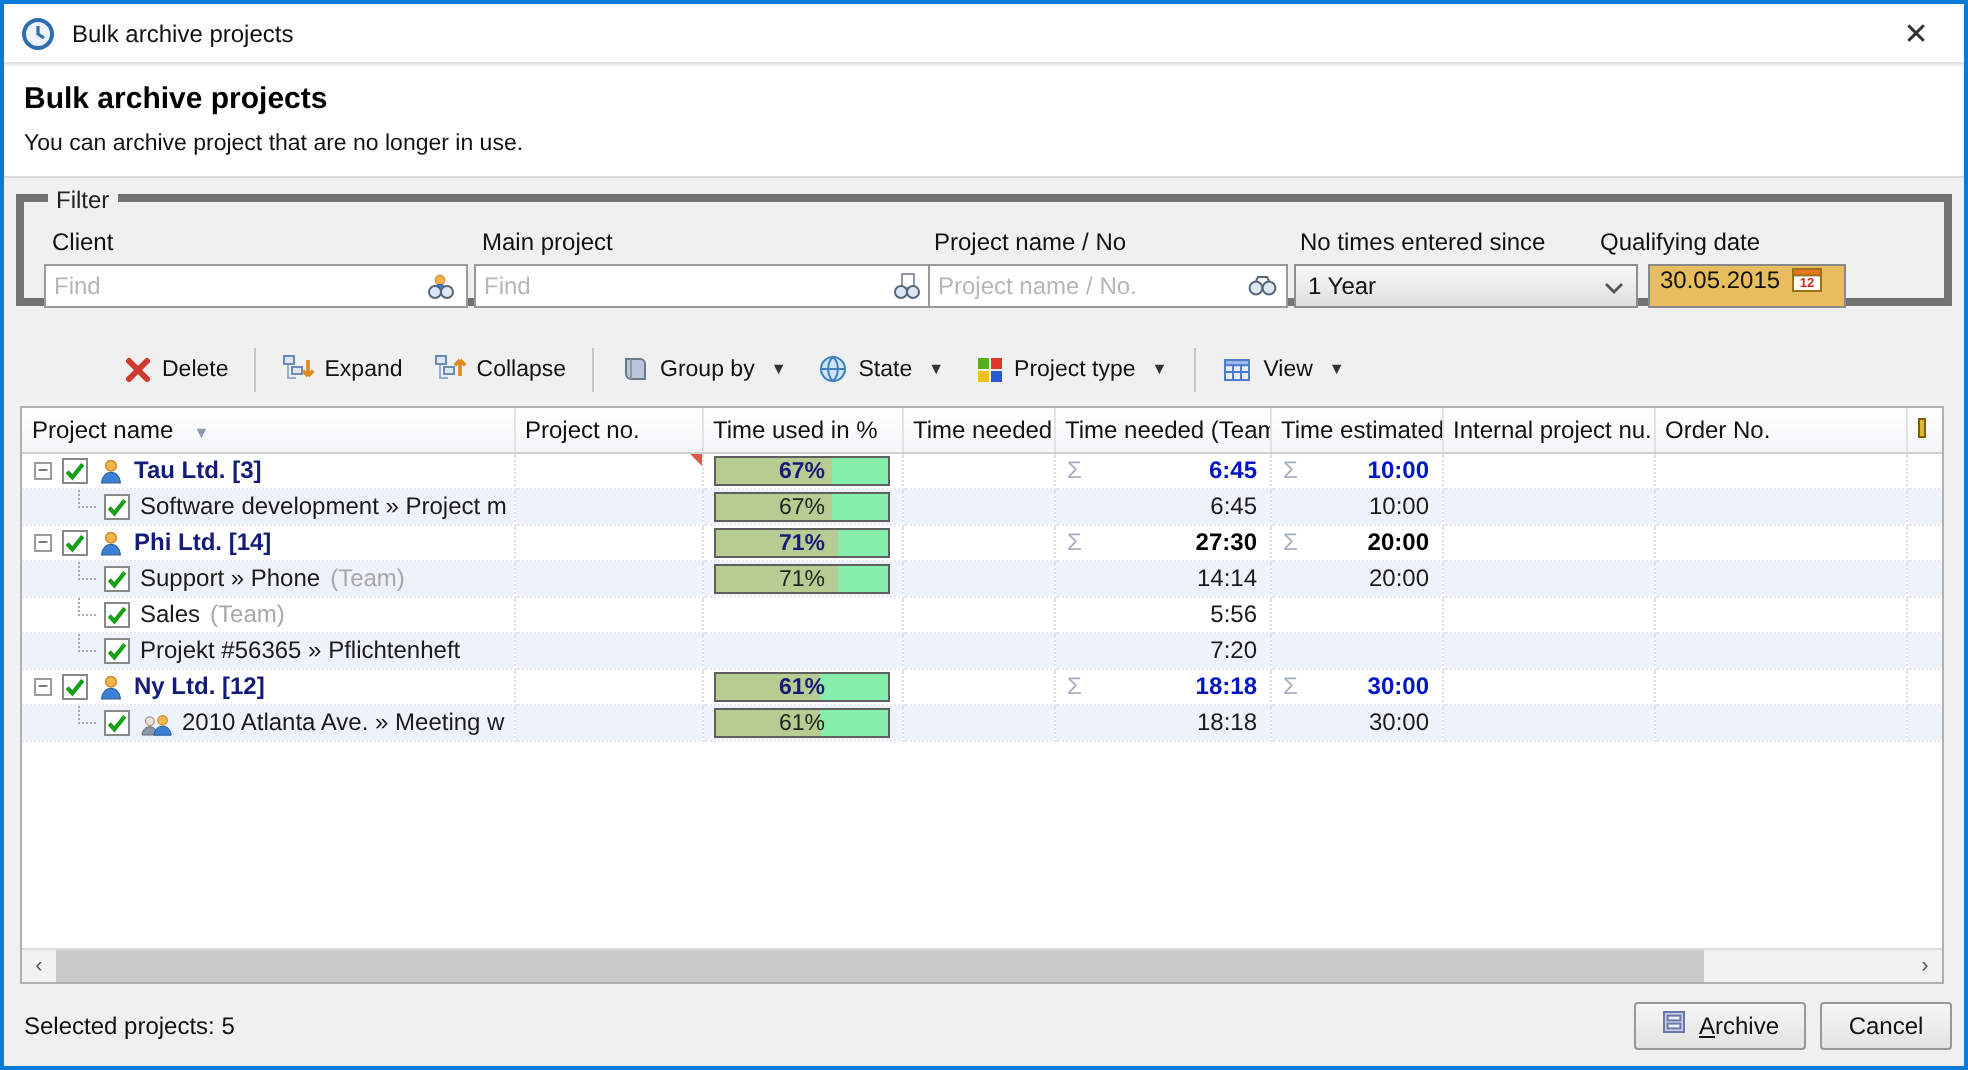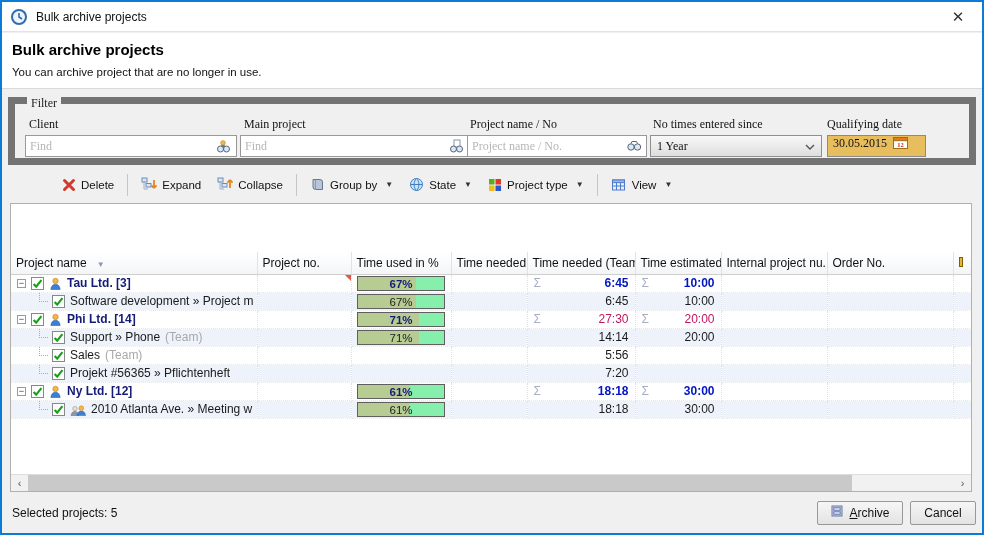--- a/index.html
+++ b/index.html
@@ -27,22 +27,22 @@
   }
   
   .dlg-header {
     position:absolute; left:0; top:31px; right:0; height:56px;
     background:#fff; border-bottom:1px solid #d9d9d9; padding:8px 10px;
   }
   .dlg-header h1 { margin:0; font-size:15px; font-weight:bold; color:#000; }
   .dlg-header .subtitle { margin-top:8px; font-size:11.5px; color:#111; }
   
   .filter-box {
-    position:absolute; left:6px; right:6px; top:95px; height:68px;
-    border:7px solid #737373; background:#f0f0f0;font-family:Liberation Serif, serif;
+    position:absolute; left:6px; right:6px; top:95px; height:56px;
+    border:4px solid #737373; background:#f0f0f0;
   }
   .filter-legend {
     position:absolute; left:12px; top:-8px; background:#f0f0f0; padding:0 4px; font-size:12px; color:#222;
   }
   .f-label { position:absolute; top:13px; font-size:12px; color:#111; white-space:nowrap; }
   .f-input {
     position:absolute; top:31px; height:22px; background:#fff; border:1px solid #999;
     display:flex; align-items:center; padding:0 4px; gap:4px;justify-content:center;
   }
   .f-input .ph { color:#b6b6b6; flex:1; overflow:hidden; white-space:nowrap; }
@@ -68,21 +68,21 @@
     background:transparent; border:1px solid transparent; border-radius:2px; font-family:inherit;
   }
   .tb-btn .dd { font-size:8px; color:#333; margin-left:3px; }
   .tb-sep { width:1px; height:22px; background:#c6c6c6; margin:0 5px; }
   .tb-icon { display:inline-flex; }
   
   .grid-panel {
     position:absolute; left:8px; top:201px; width:962px; height:289px;
     border:1px solid #b0b0b0; background:#fff; overflow:hidden;
   }
-  table.grid { border-collapse:collapse; table-layout:fixed; width:960px;margin-top:48px; }
+  table.grid { border-collapse:collapse; table-layout:fixed; width:960px; }
   .grid th {
     height:22px; font-weight:normal; font-size:12px; text-align:left; color:#111;
     background:linear-gradient(#ffffff,#f4f5f7);
     border-right:1px solid #e2e2e2; border-bottom:1px solid #cfcfcf;
     padding:0 5px; white-space:nowrap; overflow:hidden;
   }
   .grid th .sort-arrow { font-size:8px; color:#8a9ab0; margin-left:10px; }
   .grid td {
     height:18px; padding:0 4px; white-space:nowrap; overflow:hidden; font-size:12px;
     border-right:1px dotted #dbe1ea; border-bottom:1px dotted #e4e9f1; color:#1a1a1a;
@@ -111,21 +111,21 @@
   .pcell { position:relative; }
   .pbar { position:relative; width:88px; height:15px; border:1px solid #5f5f5f; background:#86efac; margin:0 auto; }
   .pfill { position:absolute; left:0; top:0; bottom:0; background:#b7cc93; }
   .plabel { position:relative; text-align:center; font-size:11.5px; line-height:14px; color:#222; }
   tr.parent .plabel { font-weight:bold; color:#141b78; }
   
   .numcell { display:flex; align-items:center; justify-content:space-between; height:17px; padding:0 2px; }
   .sigma { color:#a7b0c2; font-size:12px; }
   .numval { margin-left:auto; }
   .tone-blue { color:#0015c3; font-weight:bold; }
-  .tone-red { color:#be185d; font-weight:normal; }
+  .tone-red { color:#000000; font-weight:bold; }
   .flagged { position:relative; }
   .flag-tri {
     position:absolute; right:0; top:0; width:0; height:0;
     border-left:6px solid transparent; border-top:6px solid #e2574c;
   }
   .sliver-mark { width:4px; height:10px; background:#e0b832; border:1px solid #7a6000; display:inline-block; }
   
   .hscroll {
     position:absolute; left:0; right:0; bottom:0; height:17px; background:#f1f1f1;
     border-top:1px solid #dcdcdc; display:flex; align-items:center;
@@ -215,21 +215,21 @@
     <span class="f-label" style="left:638px;">No times entered since</span>
     <div class="f-select" style="left:635px; width:172px;">
       <span class="sel-text">1 Year</span>
       <span>
         <svg width="10" height="6" viewBox="0 0 10 6">
             <path d="M1 1 l4 4 4-4" fill="none" stroke="#555" stroke-width="1.4"></path>
           </svg>
       </span>
     </div>
 
-    <span class="f-label" style="left:812px;">Qualifying date</span>
+    <span class="f-label" style="left:788px;">Qualifying date</span>
     <div class="f-date" style="left:812px; width:99px;">
       <span class="date-text">30.05.2015</span>
       <span>
         <svg width="15" height="13" viewBox="0 0 15 13">
           <rect x="0.5" y="1.5" width="14" height="11" fill="#fff" stroke="#9a7018"></rect>
           <rect x="0.5" y="1.5" width="14" height="3.2" fill="#e87818" stroke="#9a7018"></rect>
           <text x="7.5" y="10.6" font-size="6.5" fill="#d02818" text-anchor="middle" font-weight="bold">12</text>
         </svg>
       </span>
     </div>

